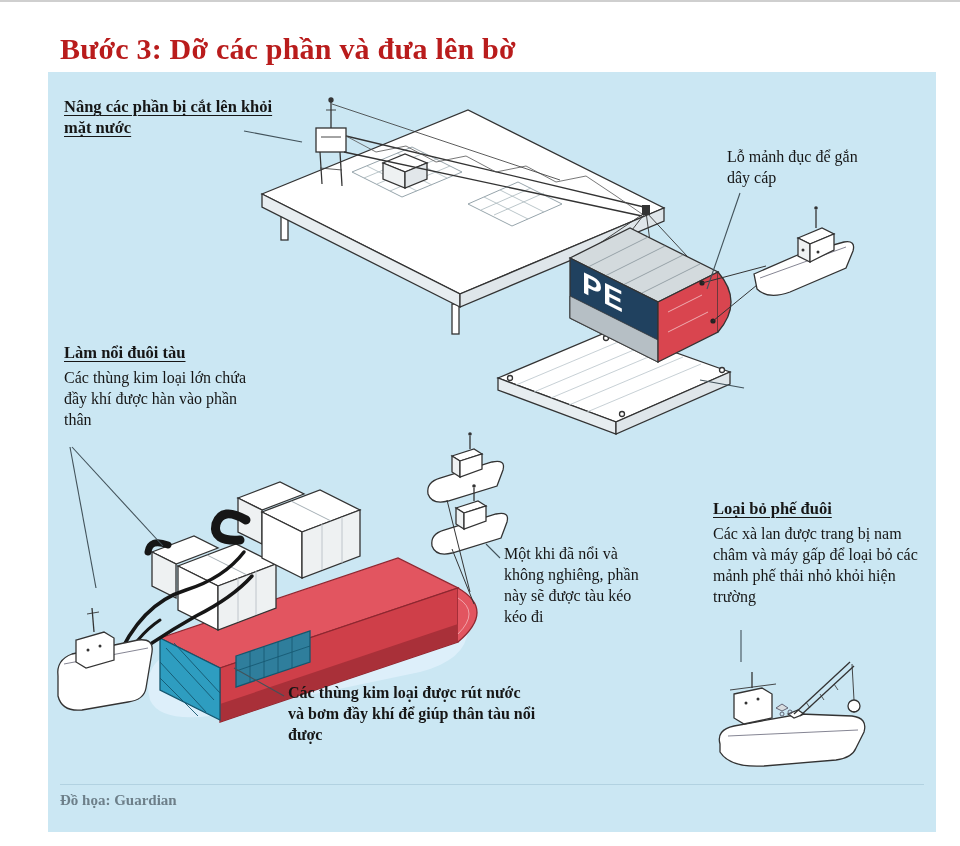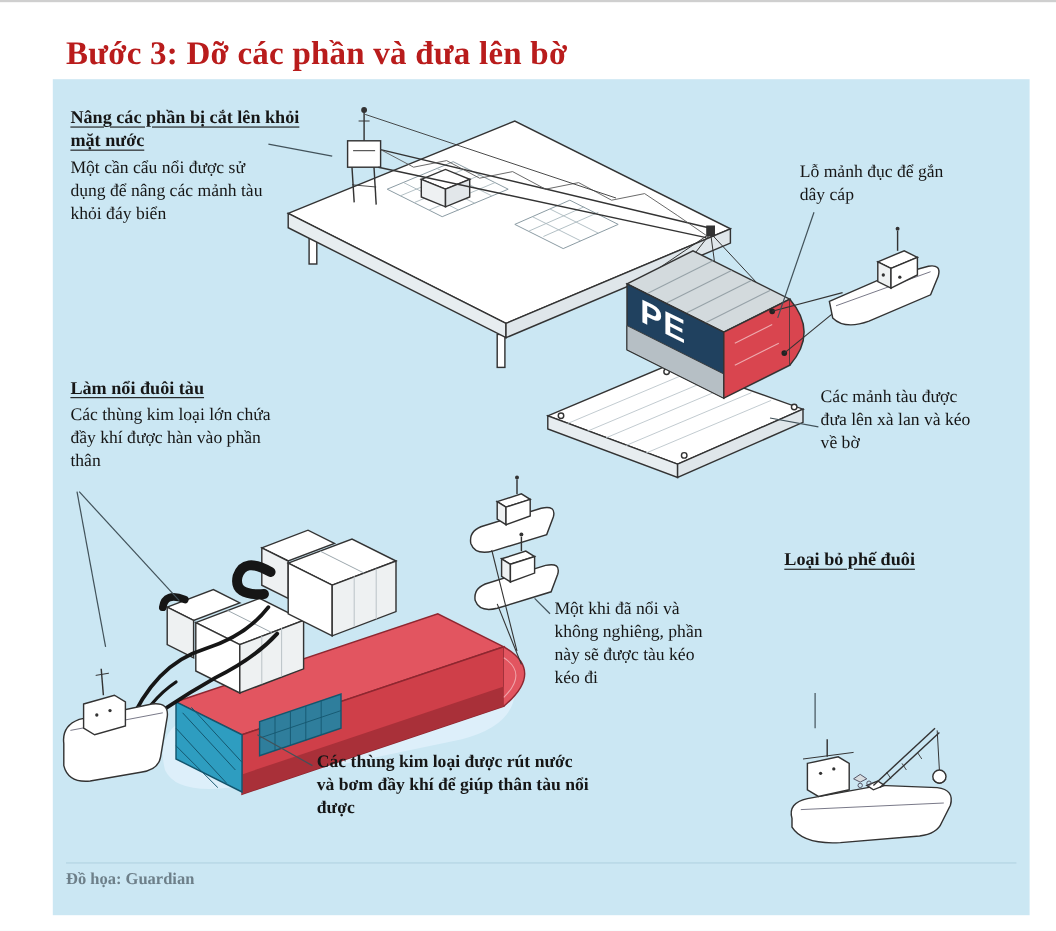--- a/index.html
+++ b/index.html
@@ -251,43 +251,40 @@
       <line x1="72" y1="447" x2="163" y2="546"></line>
       <line x1="70" y1="447" x2="96" y2="588"></line>
       <line x1="500" y1="558" x2="486" y2="544"></line>
       <line x1="284" y1="696" x2="234" y2="668"></line>
       <line x1="741" y1="630" x2="741" y2="662"></line>
     </g>
   </svg>
 
   <div class="label" style="left:64px;top:96px;width:214px;">
     <p class="hd">Nâng các phần bị cắt lên khỏi mặt nước</p>
-    <p class="bd" style="width:192px;">Một cần cẩu nổi được sử dụng để nâng các mảnh tàu khỏi đáy biển</p>
   </div>
 
   <div class="label" style="left:727px;top:146px;width:142px;">
     <p class="bd">Lỗ mảnh đục để gắn dây cáp</p>
   </div>
 
-  <div class="label" style="left:746px;top:350px;width:142px;">
-    <p class="bd">Các mảnh tàu được đưa lên xà lan và kéo về bờ</p>
-  </div>
 
   <div class="label" style="left:504px;top:543px;width:152px;">
     <p class="bd">Một khi đã nổi và không nghiêng, phần này sẽ được tàu kéo kéo đi</p>
   </div>
 
   <div class="label" style="left:64px;top:342px;width:200px;">
     <p class="hd">Làm nổi đuôi tàu</p>
     <p class="bd" style="width:196px;">Các thùng kim loại lớn chứa đầy khí được hàn vào phần thân</p>
   </div>
 
   <div class="label" style="left:288px;top:682px;width:248px;font-weight:bold;">
     <p class="bd">Các thùng kim loại được rút nước và bơm đầy khí để giúp thân tàu nổi được</p>
   </div>
 
   <div class="label" style="left:713px;top:498px;width:212px;">
     <p class="hd">Loại bỏ phế đuôi</p>
+    <p class="bd" style="width:208px;">Các xà lan được trang bị nam châm và máy gấp để loại bỏ các mảnh phế thải nhỏ khỏi hiện trường</p>
   </div>
 
   <div class="credit-rule"></div>
   <div class="credit">Đồ họa: Guardian</div>
 </div>
 
 </body></html>

